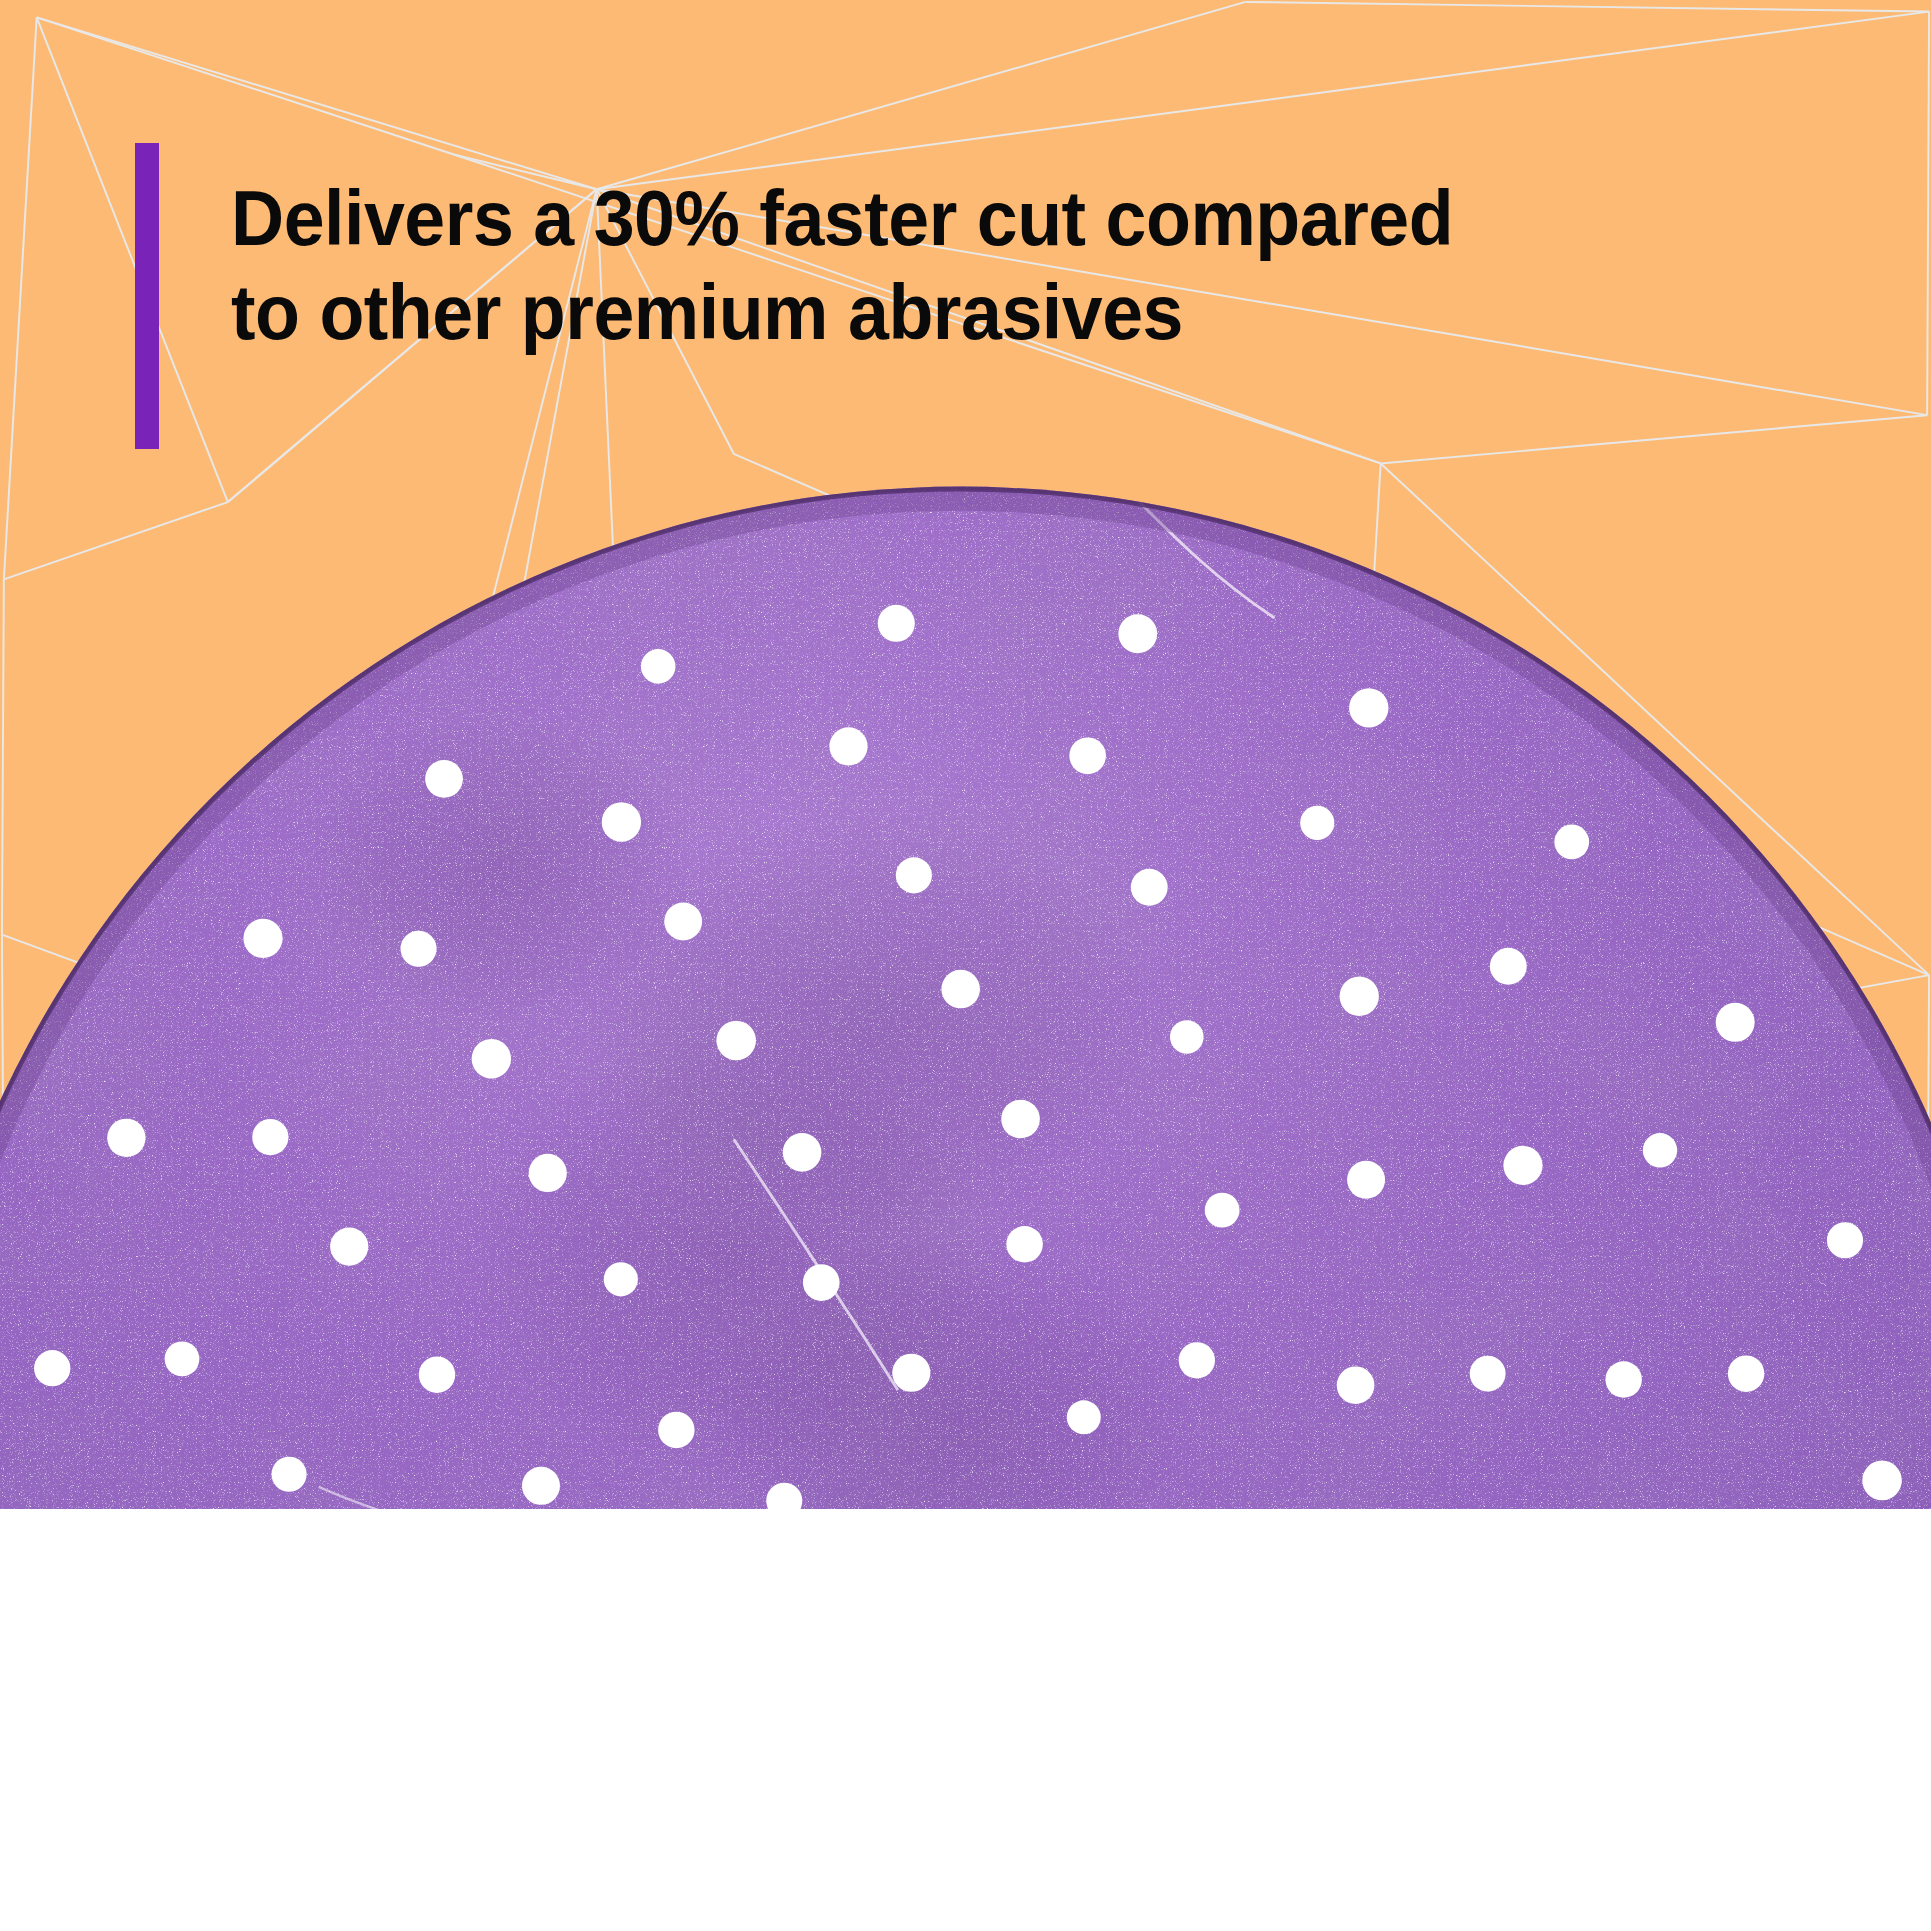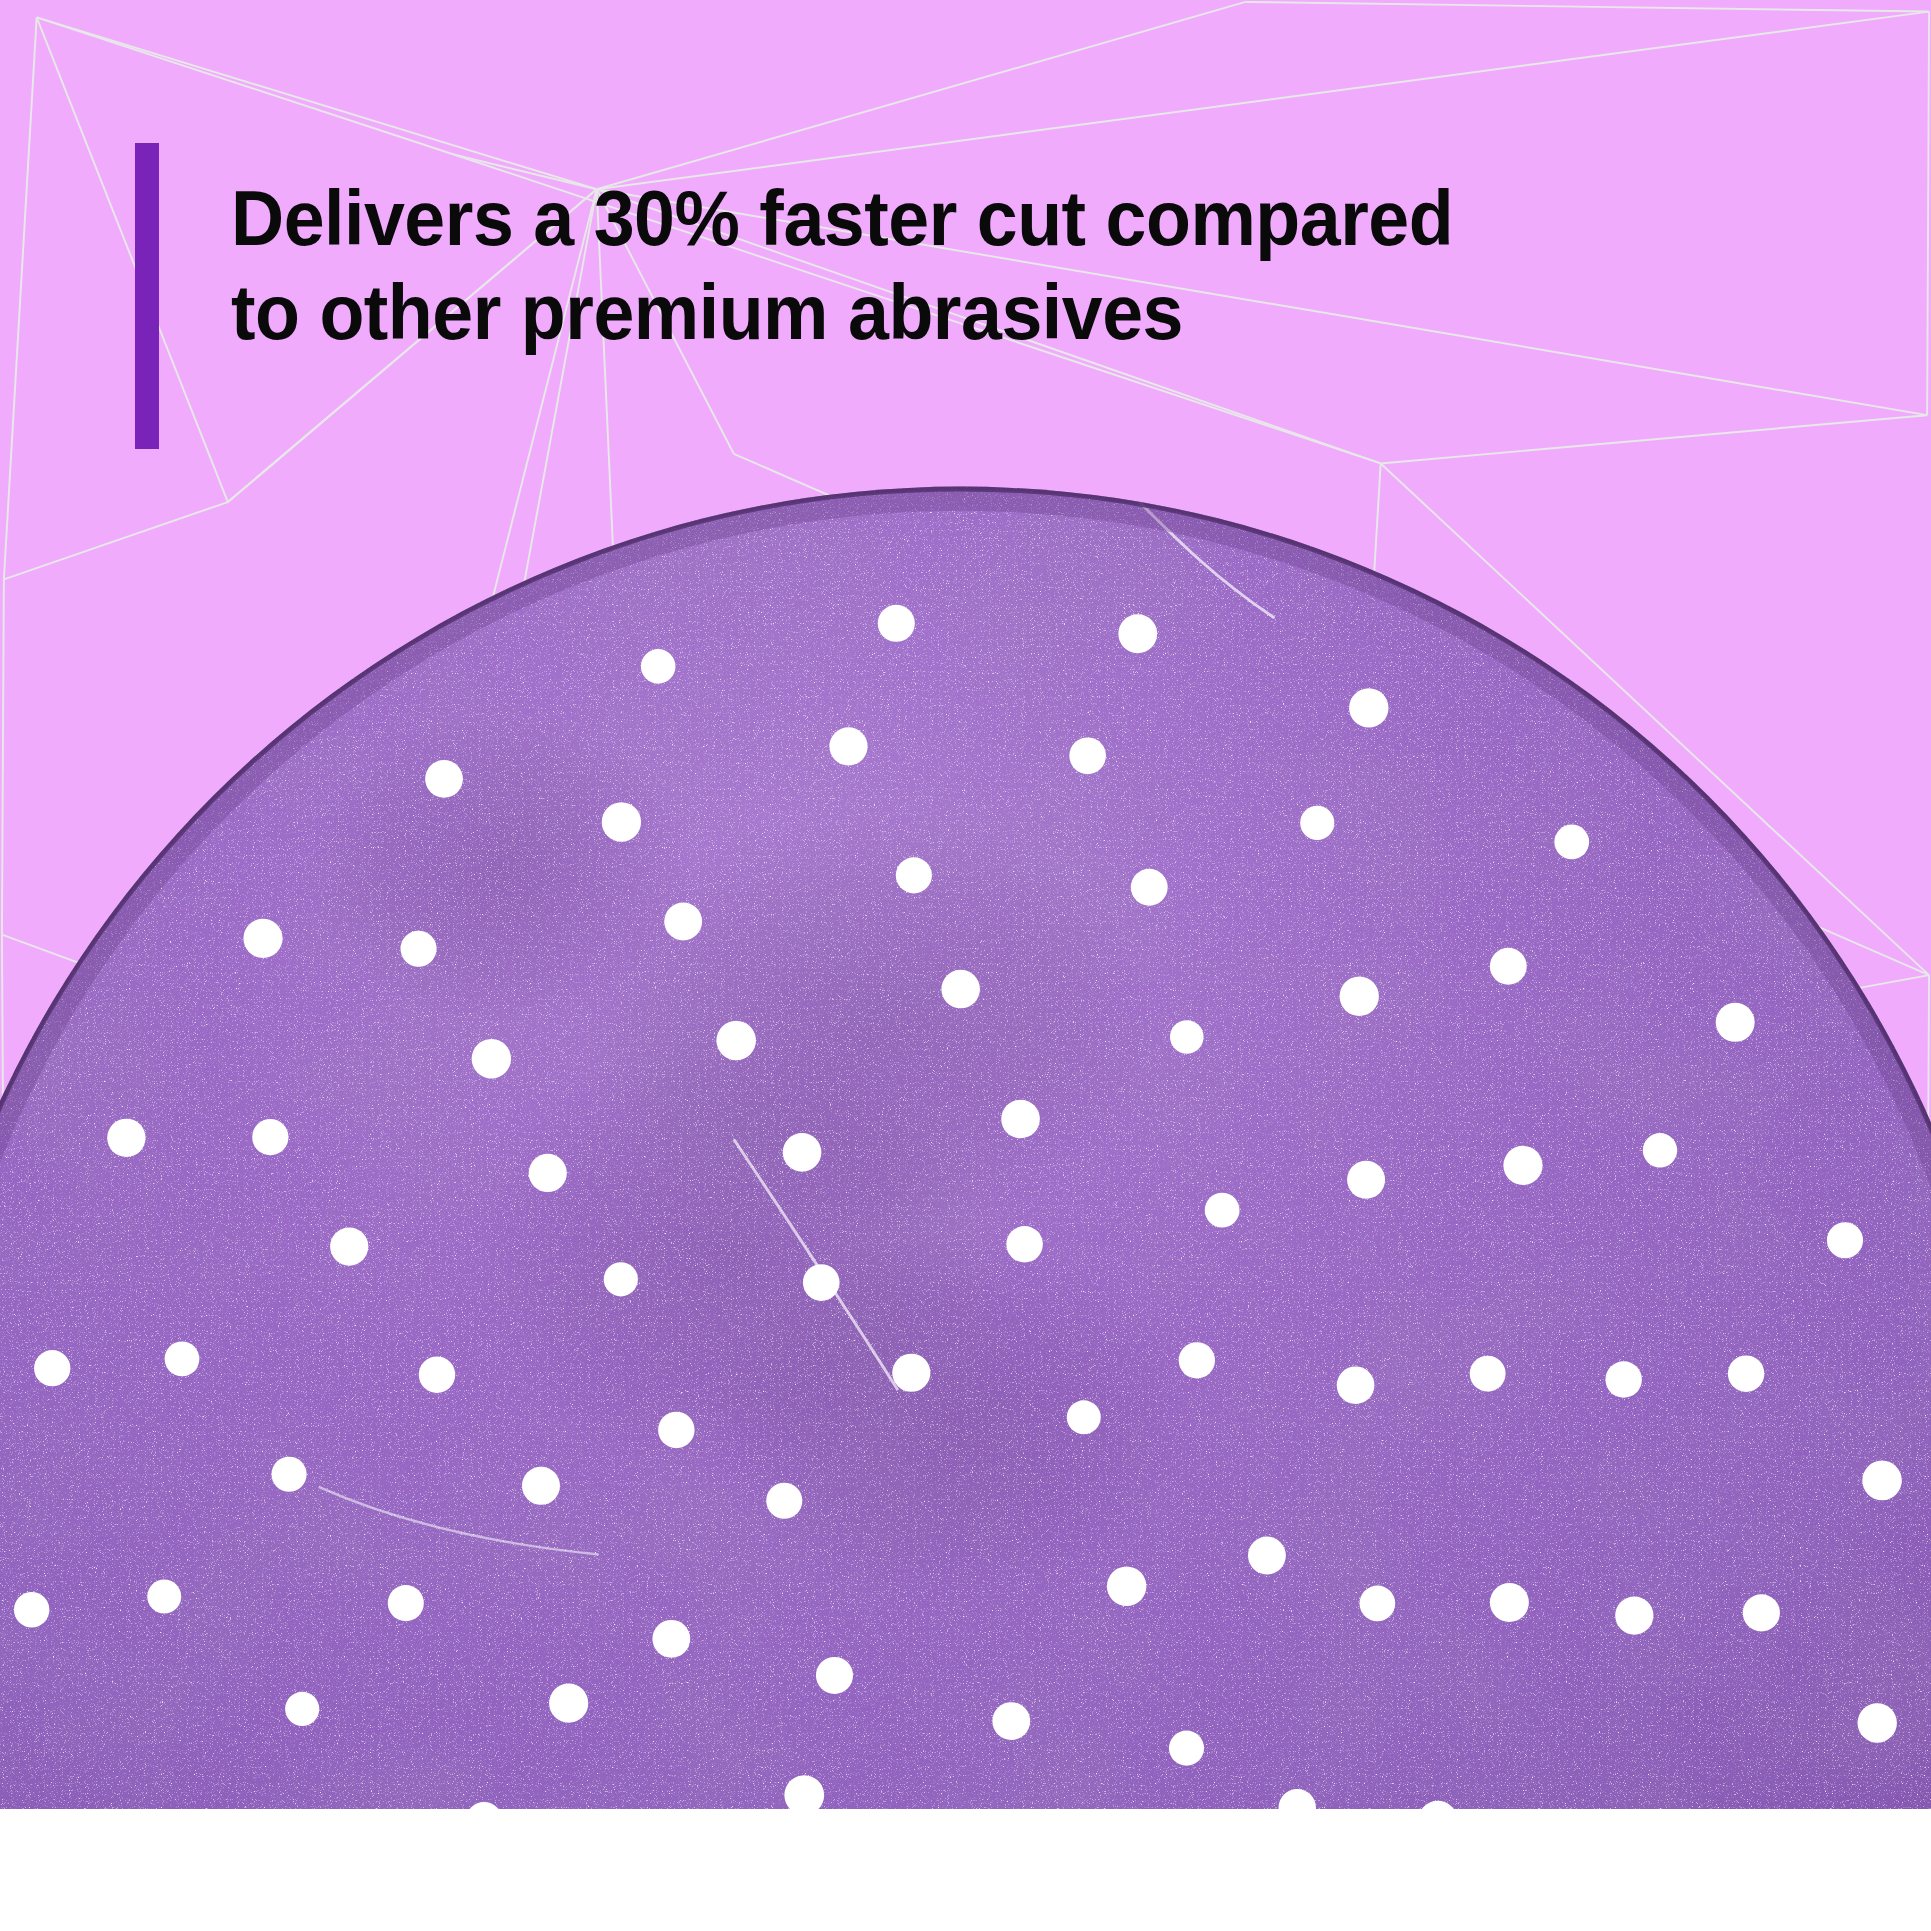--- a/index.html
+++ b/index.html
@@ -8,23 +8,23 @@
     padding: 0;
     background: #ffffff;
   }
   body {
     font-family: "Liberation Sans", sans-serif;
   }
 
   #stage {
     position: relative;
     width: 1931px;
-    height: 1809px;
+    height: 1509px;
     overflow: hidden;
-    background: #f0abfc;
+    background: #fdba74;
   }
 
   
   #bg-lines {
     position: absolute;
     inset: 0;
     width: 1931px;
     height: 1931px;
     z-index: 1;
     pointer-events: none;

